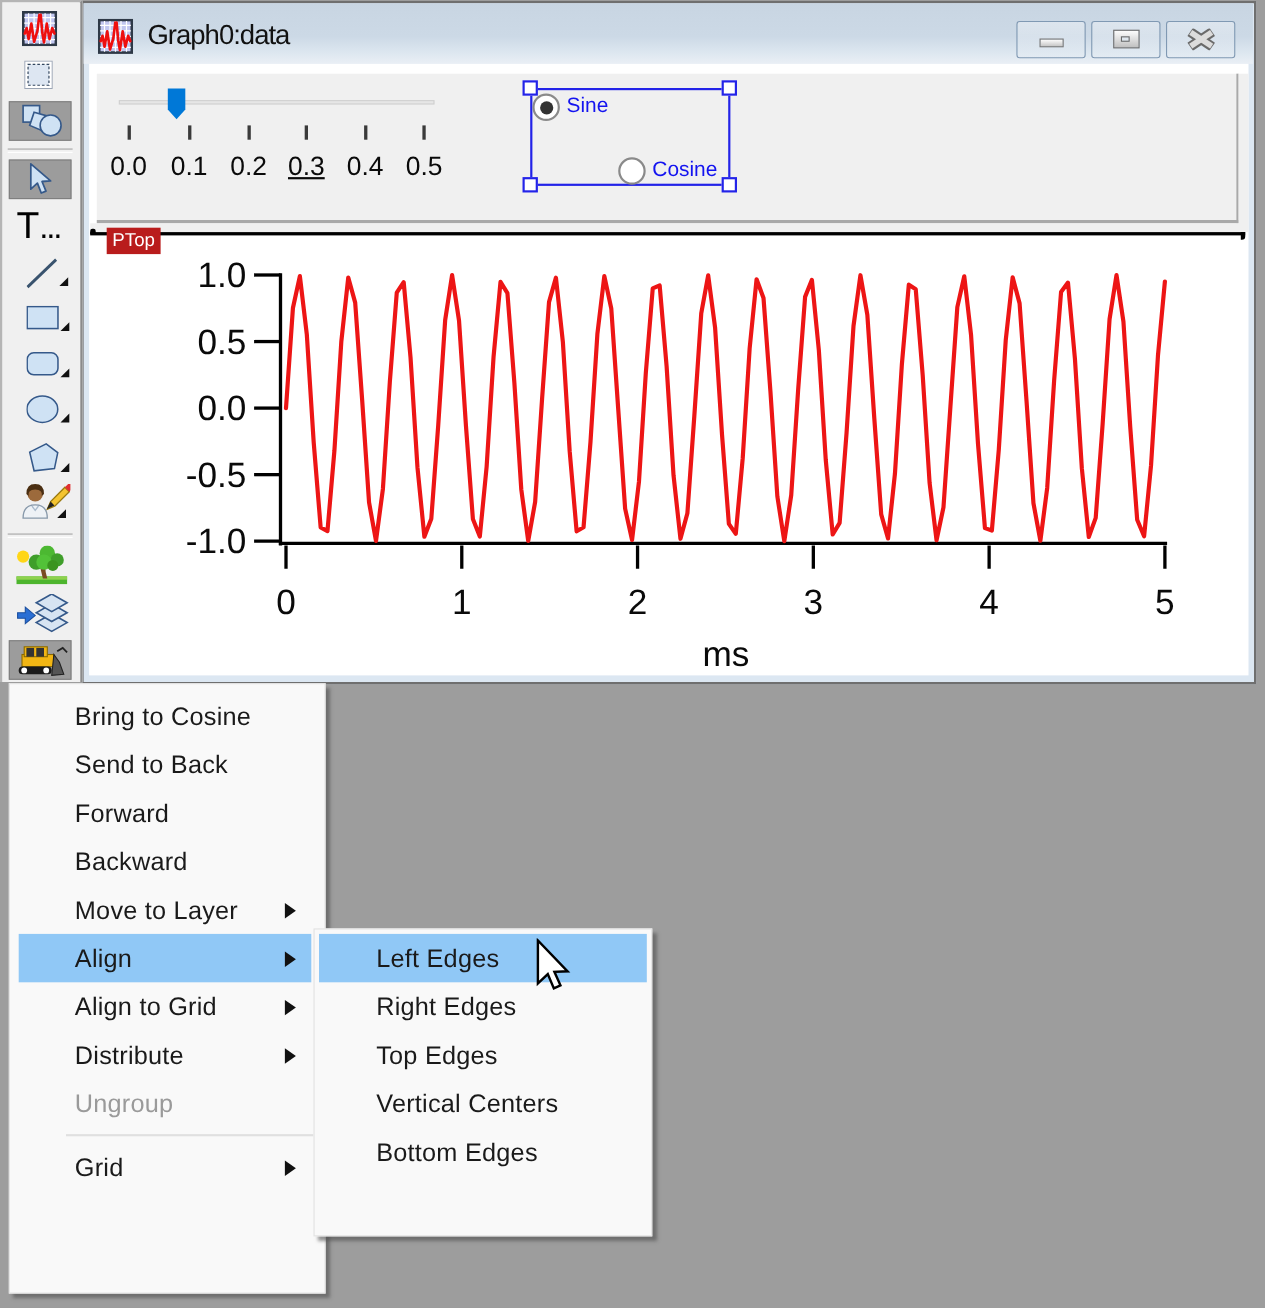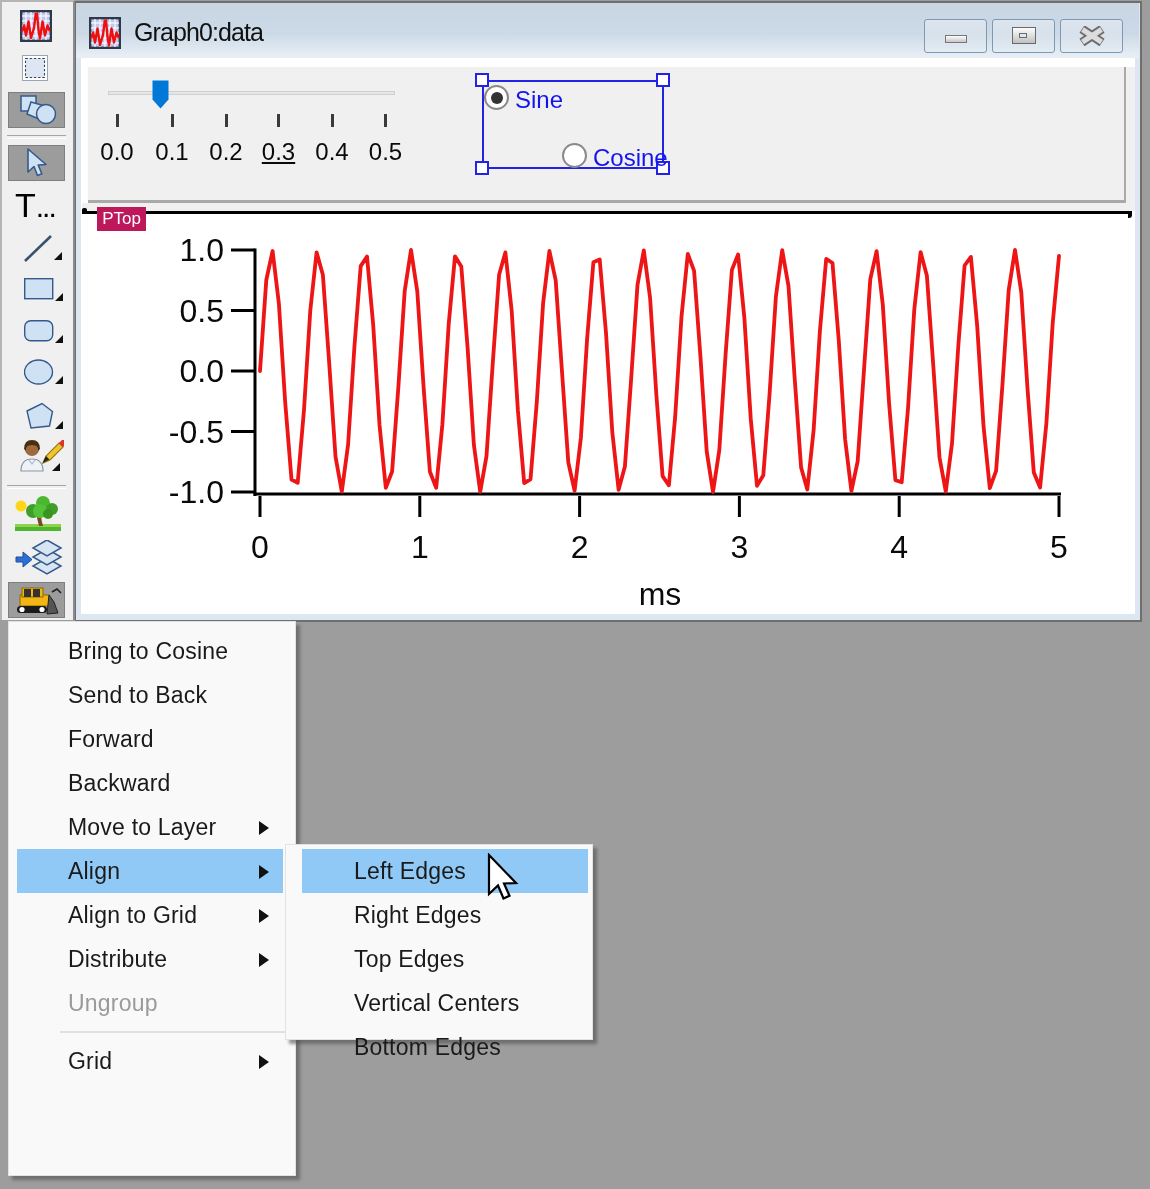--- a/index.html
+++ b/index.html
@@ -12,34 +12,34 @@
 .tsep{position:absolute;left:7px;width:59px;height:2px;border-top:1px solid #a5a5a5;border-bottom:1px solid #fff;}
 
 #win{left:75px;top:1px;width:1067px;height:621px;background:#dce7f2;border:2px solid #6f6f6f;border-left-width:1px;box-sizing:border-box;}
 #titlebar{left:76px;top:3px;width:1063px;height:55px;background:linear-gradient(#c8d5e2,#ccd9e6 55%,#dde7f0 82%,#eaeff5);}
 #titletext{left:134px;top:18px;font-size:25px;letter-spacing:-0.9px;color:#111;}
 #content{left:81px;top:58px;width:1054px;height:556px;background:#ffffff;}
 #cpanel{left:88px;top:67px;width:1038px;height:136px;background:#f0f0f0;border-right:2px solid #a9a9a9;border-bottom:3px solid #a9a9a9;box-sizing:border-box;}
 #rmargin{left:1126px;top:67px;width:9px;height:144px;background:#f0f0f0;}
 #strip2{left:82px;top:203px;width:1050px;height:8px;background:#f0f0f0;}
 #blackline{left:82px;top:211px;width:1050px;height:3px;background:#000;}
-#ptop{left:97px;top:207px;width:49px;height:24px;background:#be185d;color:#fff;font-size:17px;text-align:center;line-height:24px;}
+#ptop{left:97px;top:207px;width:49px;height:24px;background:#b91c1c;color:#fff;font-size:17px;text-align:center;line-height:24px;}
 .wbtn{position:absolute;top:19px;height:34px;width:63px;border:1px solid #8099b3;border-radius:3px;background:linear-gradient(rgba(255,255,255,.35),rgba(255,255,255,.05));box-sizing:border-box;}
 
 #track{left:108px;top:91px;width:287px;height:4px;background:#e6e6e6;border:1px solid #d0d0d0;box-sizing:border-box;}
 .stick{position:absolute;top:114px;width:3px;height:13px;background:#3a3a3a;}
 .slab{position:absolute;top:138px;width:60px;text-align:center;font-size:24px;color:#0a0a0a;}
 #selrect{left:482px;top:80px;width:182px;height:89px;border:2px solid #2323e8;box-sizing:border-box;}
 .handle{position:absolute;width:14px;height:14px;background:#fff;border:2px solid #2323e8;box-sizing:border-box;}
 .radio{position:absolute;width:25px;height:25px;border-radius:50%;background:#fff;border:2px solid #8a8a8a;box-sizing:border-box;}
-.rlabel{position:absolute;font-size:24px;color:#1414f0;}
+.rlabel{position:absolute;font-size:19px;color:#1414f0;}
 
 .menu{background:#f9f9f9;border:1px solid #e2e2e2;box-shadow:4px 4px 3px rgba(80,80,80,.6);box-sizing:border-box;}
 #mainmenu{left:8px;top:621px;width:288px;height:555px;padding-top:7px;box-sizing:border-box;}
-#submenu{left:285px;top:844px;width:308px;height:196px;padding-top:4px;padding-left:12px;}
+#submenu{left:285px;top:844px;width:308px;height:280px;padding-top:4px;}
 .mi{position:relative;height:44px;line-height:44px;font-size:23px;letter-spacing:0.2px;color:#1a1a1a;padding-left:51px;margin:0 12px 0 8px;}
 .mi.hl{background:#90c8f6;}
 .smi{position:relative;height:44px;line-height:44px;font-size:23px;letter-spacing:0.2px;color:#1a1a1a;padding-left:52px;margin:0 4px;}
 .smi.hl{background:#90c8f6;}
 .marr{position:absolute;right:14px;top:16px;width:0;height:0;border-left:10px solid #111;border-top:7px solid transparent;border-bottom:7px solid transparent;}
 .msep{height:2px;background:#e0e0e0;margin:6px 10px 6px 51px;}
 </style></head>
 <body>
 
 <div class="abs" id="win"></div>

